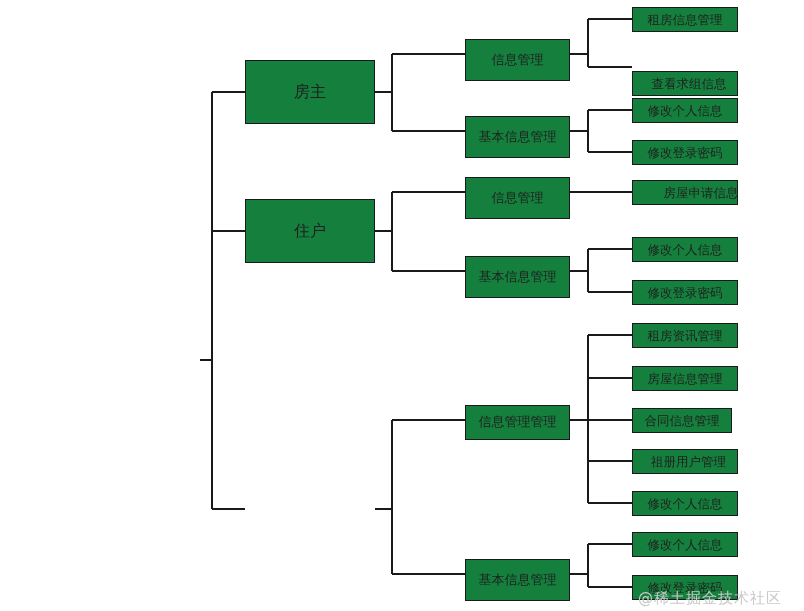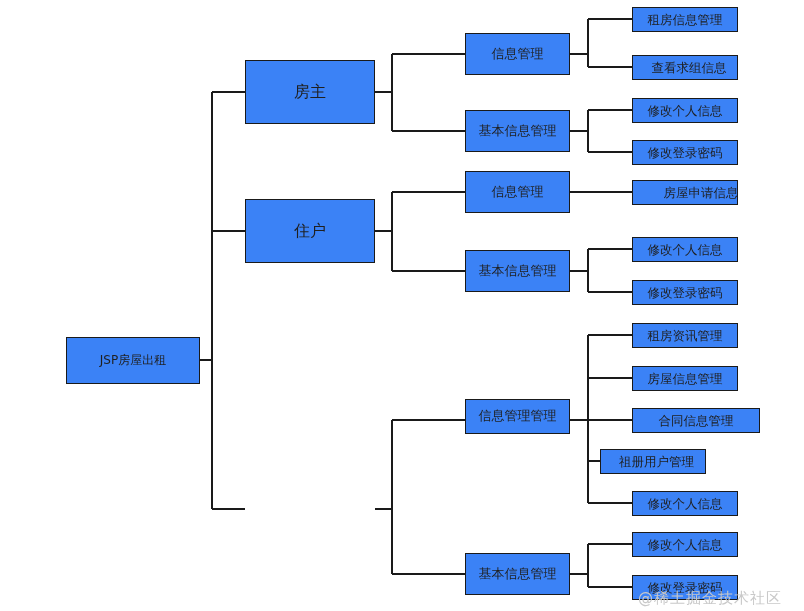--- a/index.html
+++ b/index.html
@@ -22,38 +22,39 @@
     position: absolute;
     left: 0;
     top: 0;
     width: 804px;
     height: 611px;
     pointer-events: none;
   }
   .node {
     position: absolute;
     box-sizing: border-box;
-    background: #3b82f6;
+    background: #15803d;
     border: 1px solid #1a1a1a;
     display: flex;
     align-items: center;
     justify-content: center;
     text-align: center;
     color: #1f1f1f;
     line-height: 1.1;
     white-space: nowrap;
   }
   .node.level-root {
     font-size: 12px;
   }
   .node.level-2 {
     font-size: 16px;
   }
   .node.level-3 {
     font-size: 13px;
+    margin-top: 6px;
   }
   .node.level-leaf {
     font-size: 12.5px;
   }
   .node-label {
     display: block;
   }
   #watermark {
     position: absolute;
     right: 22px;
@@ -121,23 +122,20 @@
       <path d="M588,461 L632,461"></path>
       <path d="M588,503 L632,503"></path>
 
       <path d="M570,574 L588,574"></path>
       <path d="M588,544 L588,587"></path>
       <path d="M588,544 L632,544"></path>
       <path d="M588,587 L632,587"></path>
     </g>
   </svg>
 
-  <div class="node level-root" style="left:66px; top:337px; width:134px; height:47px;">
-    <span class="node-label">JSP房屋出租</span>
-  </div>
 
   <div class="node level-2" style="left:245px; top:60px; width:130px; height:64px;">
     <span class="node-label">房主</span>
   </div>
 
   <div class="node level-2" style="left:245px; top:199px; width:130px; height:64px;text-align:right;">
     <span class="node-label">住户</span>
   </div>
 
 
@@ -161,21 +159,21 @@
     <span class="node-label">信息管理管理</span>
   </div>
 
   <div class="node level-3" style="left:465px; top:553px; width:105px; height:42px;">
     <span class="node-label">基本信息管理</span>
   </div>
 
   <div class="node level-leaf" style="left:632px; top:7px; width:106px; height:25px;">
     <span class="node-label">租房信息管理</span>
   </div>
-  <div class="node level-leaf" style="left:632px; top:55px; width:106px; height:25px;padding-left:8px;">
+  <div class="node level-leaf" style="left:632px; top:71px; width:106px; height:25px;padding-left:8px;">
     <span class="node-label">查看求组信息</span>
   </div>
 
   <div class="node level-leaf" style="left:632px; top:98px; width:106px; height:25px;">
     <span class="node-label">修改个人信息</span>
   </div>
   <div class="node level-leaf" style="left:632px; top:140px; width:106px; height:25px;">
     <span class="node-label">修改登录密码</span>
   </div>
 
@@ -189,24 +187,24 @@
   <div class="node level-leaf" style="left:632px; top:280px; width:106px; height:25px;">
     <span class="node-label">修改登录密码</span>
   </div>
 
   <div class="node level-leaf" style="left:632px; top:366px; width:106px; height:25px;">
     <span class="node-label">房屋信息管理</span>
   </div>
   <div class="node level-leaf" style="left:632px; top:323px; width:106px; height:25px;">
     <span class="node-label">租房资讯管理</span>
   </div>
-  <div class="node level-leaf" style="left:632px; top:408px; width:128px; height:25px;">
+  <div class="node level-leaf" style="left:632px; top:408px; width:100px; height:25px;">
     <span class="node-label">合同信息管理</span>
   </div>
-  <div class="node level-leaf" style="left:600px; top:449px; width:106px; height:25px;padding-left:7px;">
+  <div class="node level-leaf" style="left:632px; top:449px; width:106px; height:25px;padding-left:7px;">
     <span class="node-label">祖册用户管理</span>
   </div>
   <div class="node level-leaf" style="left:632px; top:491px; width:106px; height:25px;">
     <span class="node-label">修改个人信息</span>
   </div>
 
   <div class="node level-leaf" style="left:632px; top:532px; width:106px; height:25px;">
     <span class="node-label">修改个人信息</span>
   </div>
   <div class="node level-leaf" style="left:632px; top:575px; width:106px; height:25px;">

